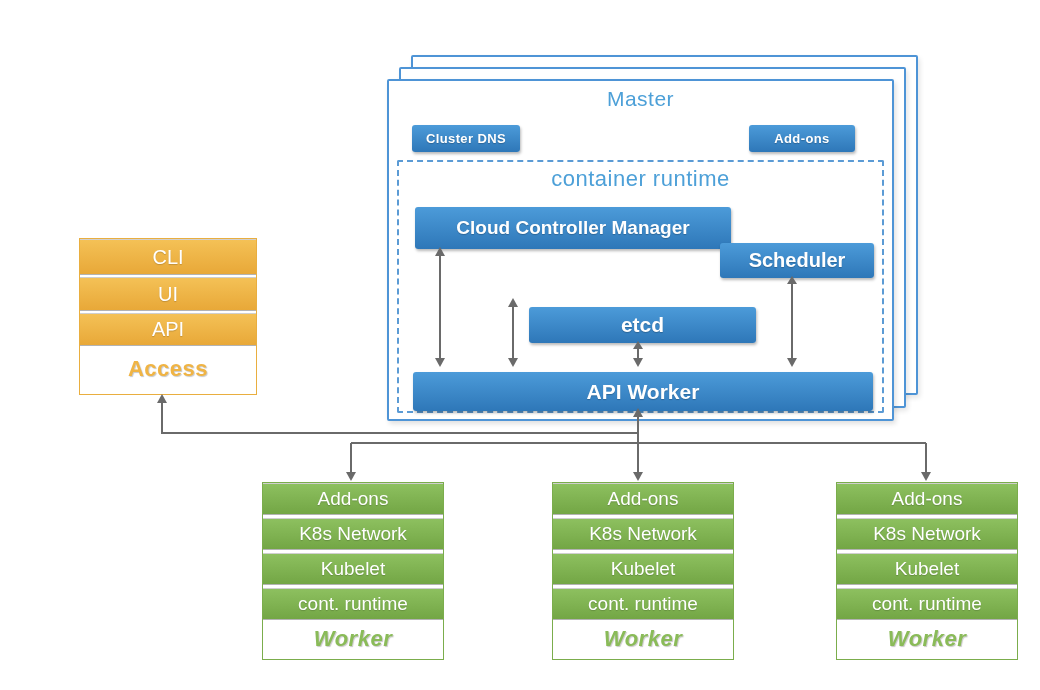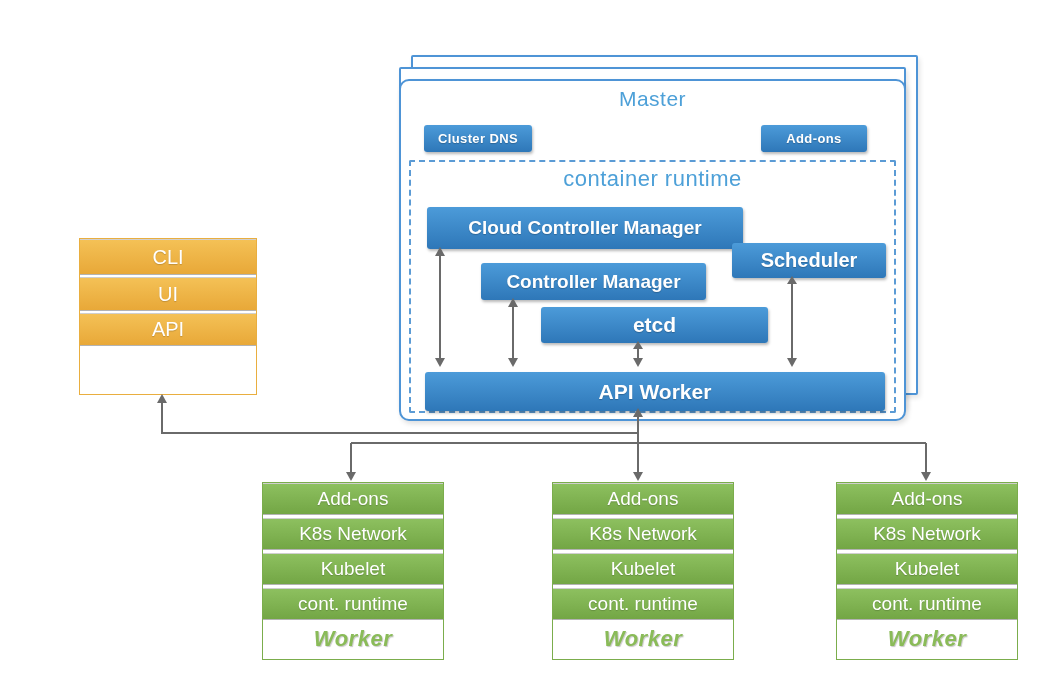--- a/index.html
+++ b/index.html
@@ -4,22 +4,22 @@
 <style>
   html,body{margin:0;padding:0;background:#fff;}
   .canvas{
     position:relative;width:1040px;height:690px;background:#ffffff;overflow:hidden;
     font-family:"Liberation Sans","DejaVu Sans",sans-serif;
   }
   
   .layer{position:absolute;background:#fff;border:2px solid #4E94D6;border-radius:2px;
          box-shadow:2px 3px 5px rgba(0,0,0,.10);}
   .master{position:absolute;left:387px;top:79px;width:503px;height:338px;
-          background:#fff;border:2px solid #4E94D6;border-radius:10px;
-          box-shadow:2px 3px 5px rgba(0,0,0,.12);margin-left:12px;}
+          background:#fff;border:2px solid #4E94D6;border-radius:2px;
+          box-shadow:2px 3px 5px rgba(0,0,0,.12);}
   .panel-title{position:absolute;left:0;top:6px;width:100%;text-align:center;
                color:#4DA0D8;font-size:21px;letter-spacing:.5px;}
   
   .bluebox{position:absolute;display:flex;align-items:center;justify-content:center;
            background:linear-gradient(180deg,#4C9BD9 0%,#2E77B8 100%);
            color:#fff;border-radius:3px;box-shadow:1px 2px 3px rgba(0,0,0,.28);
            text-shadow:0 1px 1px rgba(0,0,0,.22);font-weight:bold;}
   .btn-small{font-size:13px;letter-spacing:.4px;}
   
   .dashedbox{position:absolute;left:8px;top:79px;width:483px;height:249px;
@@ -53,34 +53,34 @@
     <div class="panel-title">Master</div>
 
     <div class="bluebox btn-small" style="left:23px;top:44px;width:108px;height:27px;">Cluster DNS</div>
     <div class="bluebox btn-small" style="left:360px;top:44px;width:106px;height:27px;">Add-ons</div>
 
     <div class="dashedbox">
       <div class="panel-title" style="top:4px;font-size:22px;">container runtime</div>
 
       <div class="bluebox" style="left:16px;top:45px;width:316px;height:42px;font-size:19px;">Cloud Controller Manager</div>
 
-      <div class="bluebox" style="left:70px;top:101px;width:225px;height:37px;font-size:19px;">Controller Manager</div>
 
       <div class="bluebox" style="left:130px;top:145px;width:227px;height:36px;font-size:21px;">etcd</div>
 
       <div class="bluebox" style="left:321px;top:81px;width:154px;height:35px;font-size:20px;">Scheduler</div>
 
       <div class="bluebox" style="left:14px;top:210px;width:460px;height:39px;font-size:21px;">API Worker</div>
     </div>
   </div>
 
   <div class="stack access-stack">
     <div class="row row-orange" style="top:0;height:34px;">CLI</div>
     <div class="row row-orange" style="top:38px;height:32px;text-align:center;">UI</div>
     <div class="row row-orange" style="top:74px;height:31px;">API</div>
+    <div class="stack-label access-label">Access</div>
   </div>
 
   <div class="stack worker-stack" style="left:262px;top:482px;">
     <div class="row row-green" style="top:0;height:30px;">Add-ons</div>
     <div class="row row-green" style="top:35px;height:30px;">K8s Network</div>
     <div class="row row-green" style="top:70px;height:30px;">Kubelet</div>
     <div class="row row-green" style="top:105px;height:30px;">cont. runtime</div>
     <div class="stack-label worker-label">Worker</div>
   </div>
 

